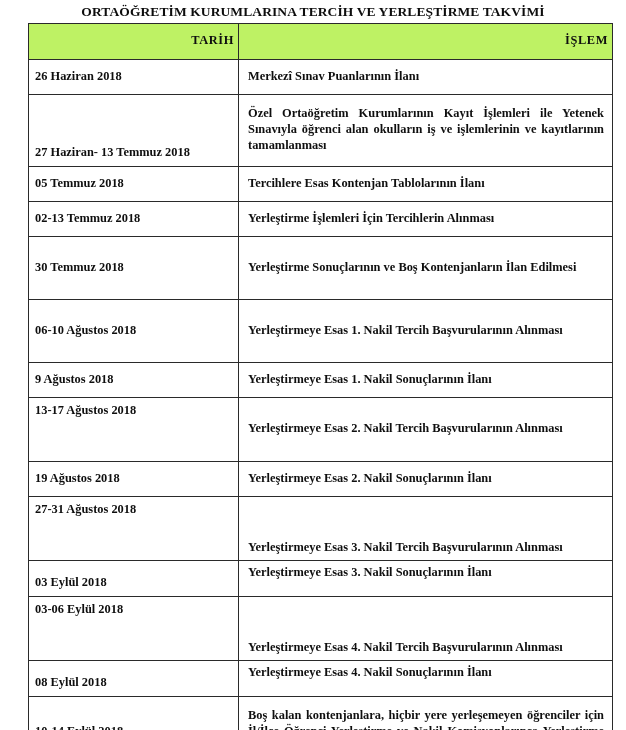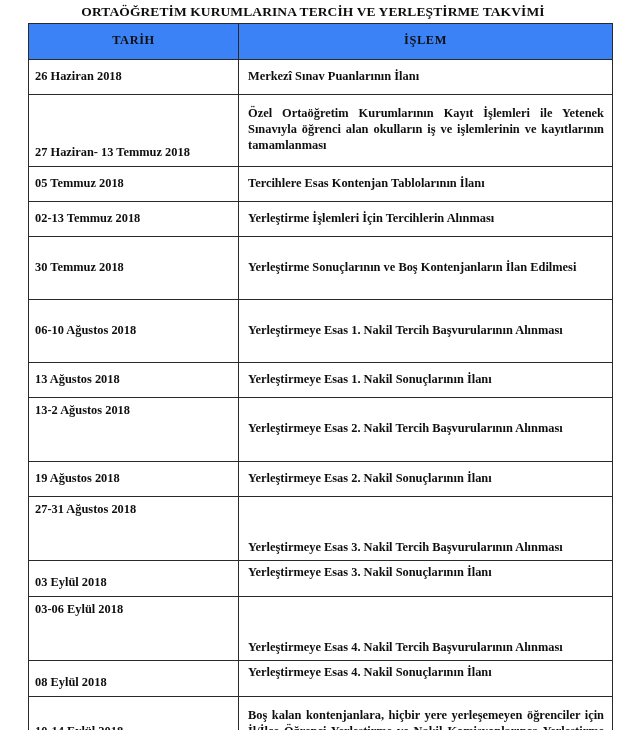--- a/index.html
+++ b/index.html
@@ -54,22 +54,22 @@
   table.calendar td {
     border: 1px solid #2a2a2a;
     font-weight: bold;
     font-size: 12.4px;
     line-height: 1.28;
     color: #0f0f0f;
   }
 
   
   thead th {
-    background: #3b82f6;
-    text-align: center;
+    background: #bef264;
+    text-align: right;
     vertical-align: middle;
     height: 29px;
     font-size: 13px;
     letter-spacing: 0.6px;
     padding: 3px 4px;
   }
 
   
   td.date {
     text-align: left;
@@ -142,26 +142,26 @@
           <td class="date va-middle">30 Temmuz 2018</td>
           <td class="task va-middle">Yerleştirme Sonuçlarının ve Boş Kontenjanların İlan Edilmesi</td>
         </tr>
 
         <tr class="r-2">
           <td class="date va-middle">06-10 Ağustos 2018</td>
           <td class="task va-middle">Yerleştirmeye Esas 1. Nakil Tercih Başvurularının Alınması</td>
         </tr>
 
         <tr class="r-1">
-          <td class="date va-middle">13 Ağustos 2018</td>
+          <td class="date va-middle">9 Ağustos 2018</td>
           <td class="task single va-middle">Yerleştirmeye Esas 1. Nakil Sonuçlarının İlanı</td>
         </tr>
 
         <tr class="r-2">
-          <td class="date va-top">13-2 Ağustos 2018</td>
+          <td class="date va-top">13-17 Ağustos 2018</td>
           <td class="task va-middle">Yerleştirmeye Esas 2. Nakil Tercih Başvurularının Alınması</td>
         </tr>
 
         <tr class="r-1">
           <td class="date va-middle">19 Ağustos 2018</td>
           <td class="task single va-middle">Yerleştirmeye Esas 2. Nakil Sonuçlarının İlanı</td>
         </tr>
 
         <tr class="r-2">
           <td class="date va-top">27-31 Ağustos 2018</td>

